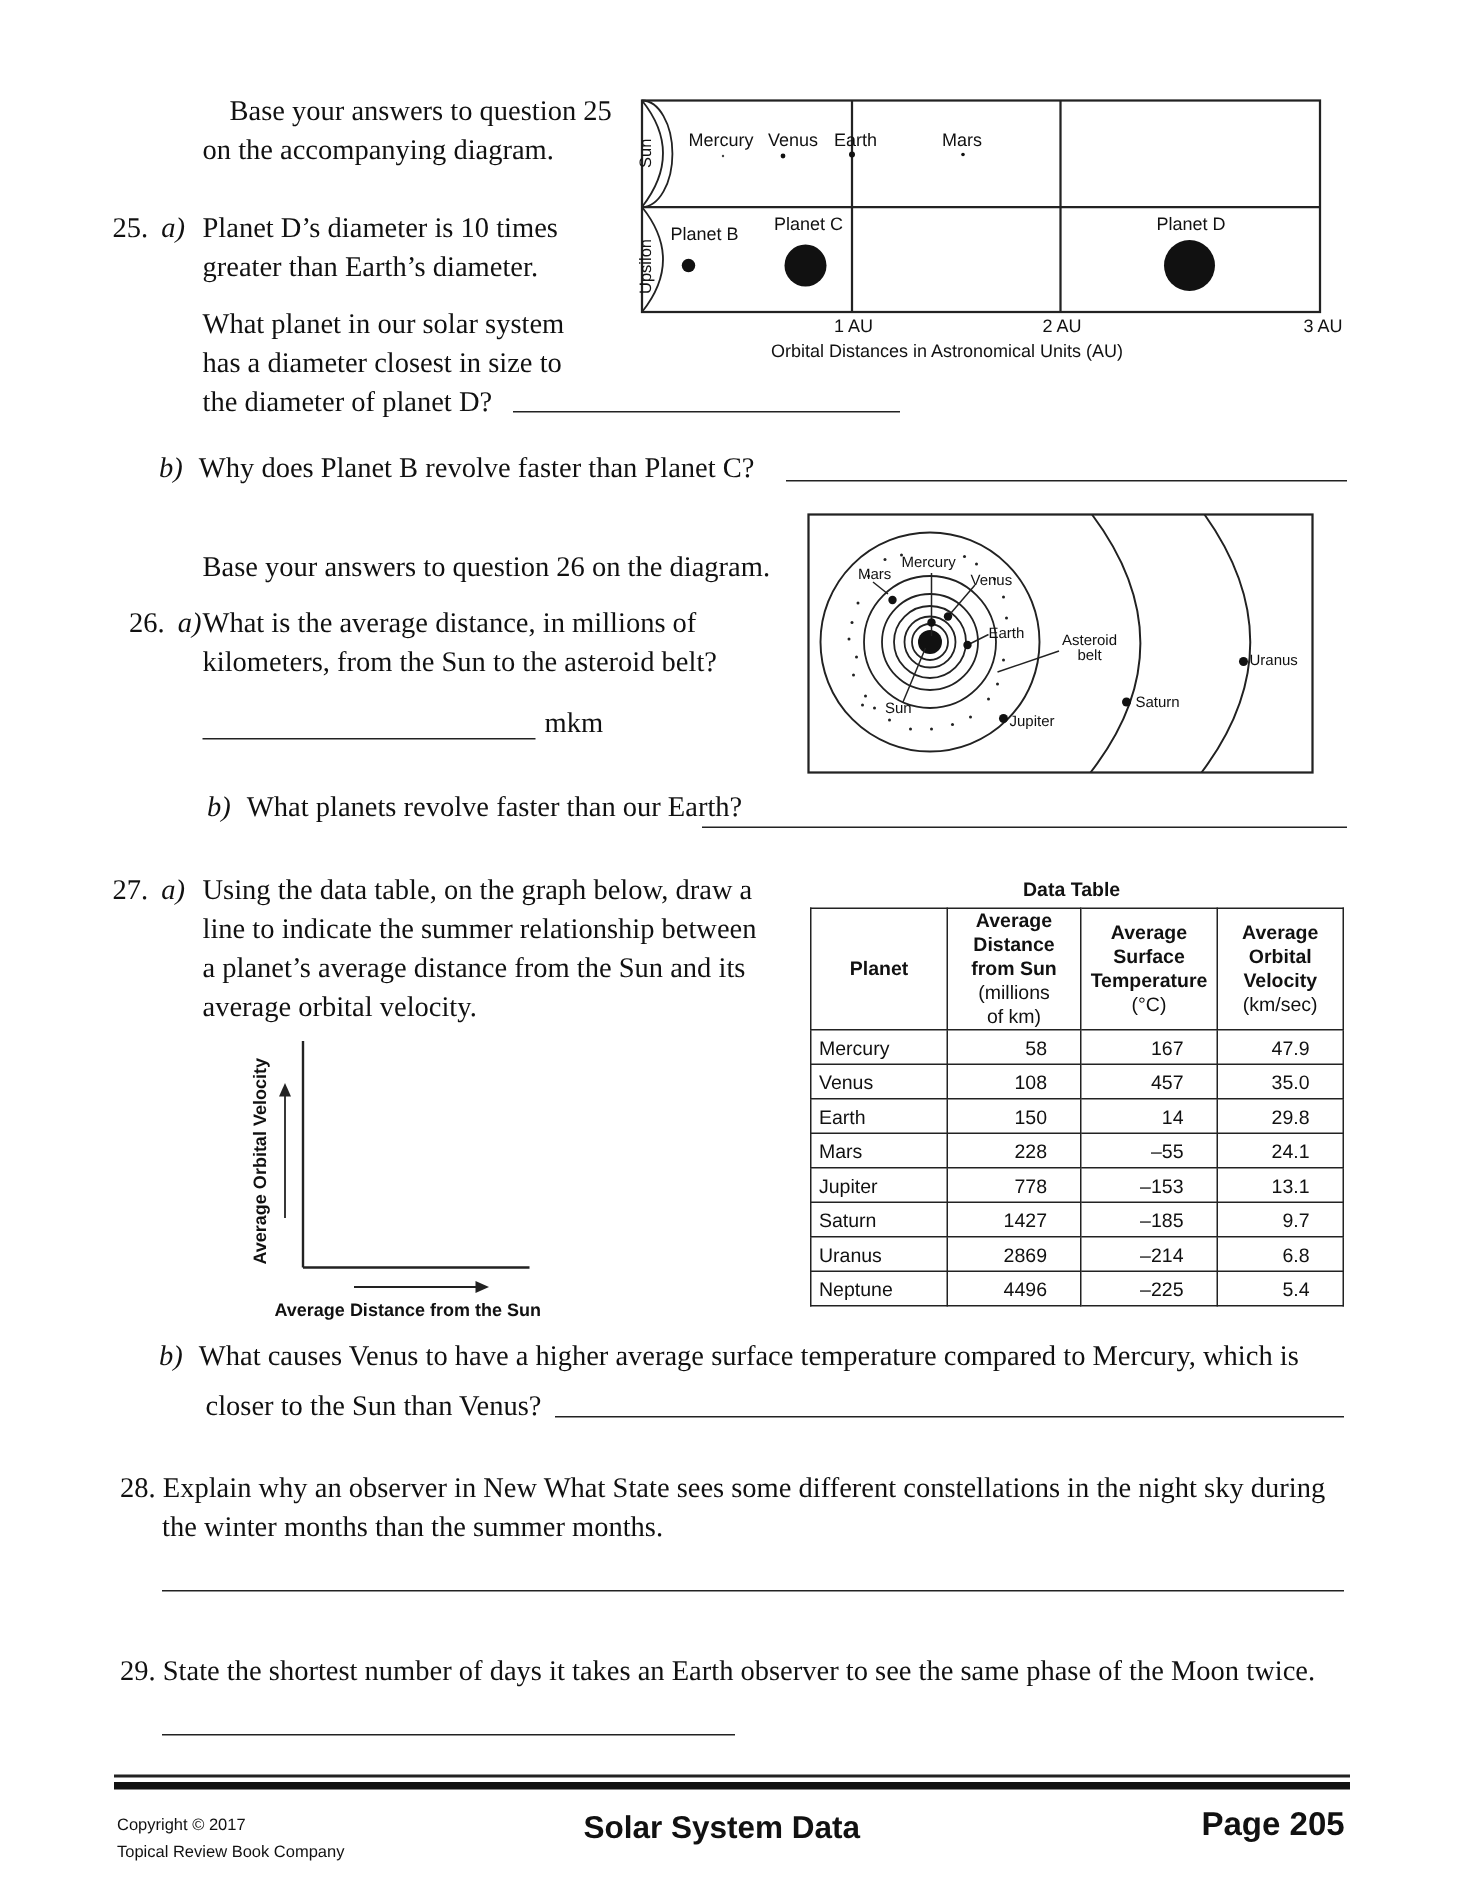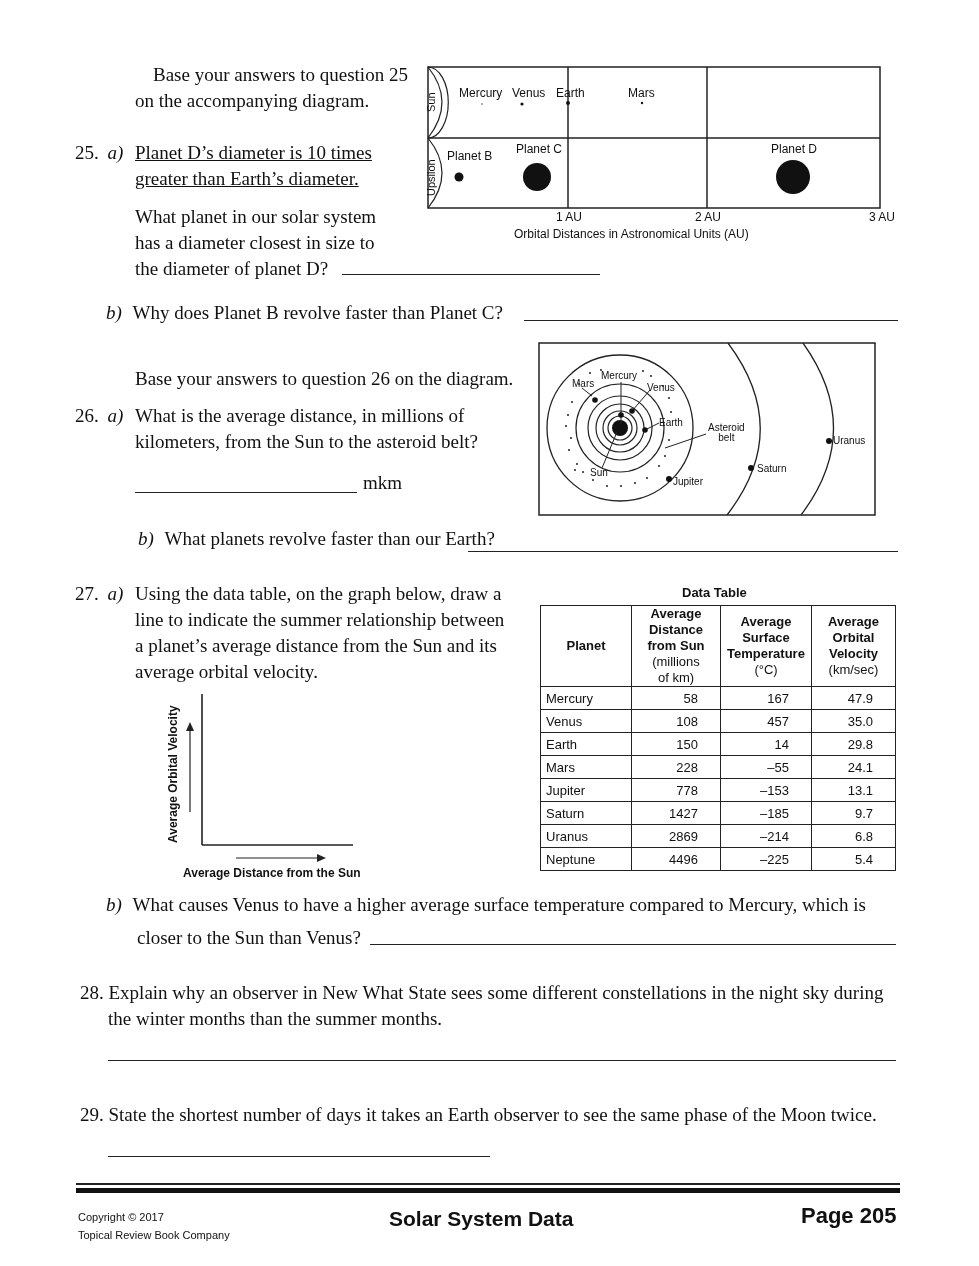--- a/index.html
+++ b/index.html
@@ -21,21 +21,21 @@
 <body>
 
 <div class="abs q" style="left:135px;top:62px;">
   <div style="padding-left:18px;">Base your answers to question 25</div>
   <div>on the accompanying diagram.</div>
 </div>
 <div class="abs q" style="left:75px;top:140px;">
   <span>25.</span>
   <i style="margin-left:4px;">a)</i>
 </div>
-<div class="abs q" style="left:135px;top:140px;text-decoration:underline;">
+<div class="abs q" style="left:135px;top:140px;">
   <div>Planet D’s diameter is 10 times</div>
   <div>greater than Earth’s diameter.</div>
 </div>
 <div class="abs q" style="left:135px;top:204px;">
   <div>What planet in our solar system</div>
   <div>has a diameter closest in size to</div>
   <div>the diameter of planet D?</div>
 </div>
 <div class="line" style="left:342px;top:274px;width:258px;"></div>
 
@@ -69,21 +69,21 @@
 <div class="abs sans" style="left:869px;top:210px;font-size:12px;">3 AU</div>
 <div class="abs sans" style="left:514px;top:227px;font-size:12px;">Orbital Distances in Astronomical Units (AU)</div>
 
 <div class="abs q" style="left:106px;top:300px;">
   <i>b)</i>
   <span style="margin-left:6px;">Why does Planet B revolve faster than Planet C?</span>
 </div>
 <div class="line" style="left:524px;top:320px;width:374px;"></div>
 
 <div class="abs q" style="left:135px;top:366px;">Base your answers to question 26 on the diagram.</div>
-<div class="abs q" style="left:75px;top:403px;">
+<div class="abs q" style="left:86px;top:403px;">
   <span>26.</span>
   <i style="margin-left:4px;">a)</i>
 </div>
 <div class="abs q" style="left:135px;top:403px;">
   <div>What is the average distance, in millions of</div>
   <div>kilometers, from the Sun to the asteroid belt?</div>
 </div>
 <div class="line" style="left:135px;top:492px;width:222px;"></div>
 <div class="abs q" style="left:363px;top:470px;">mkm</div>
 

